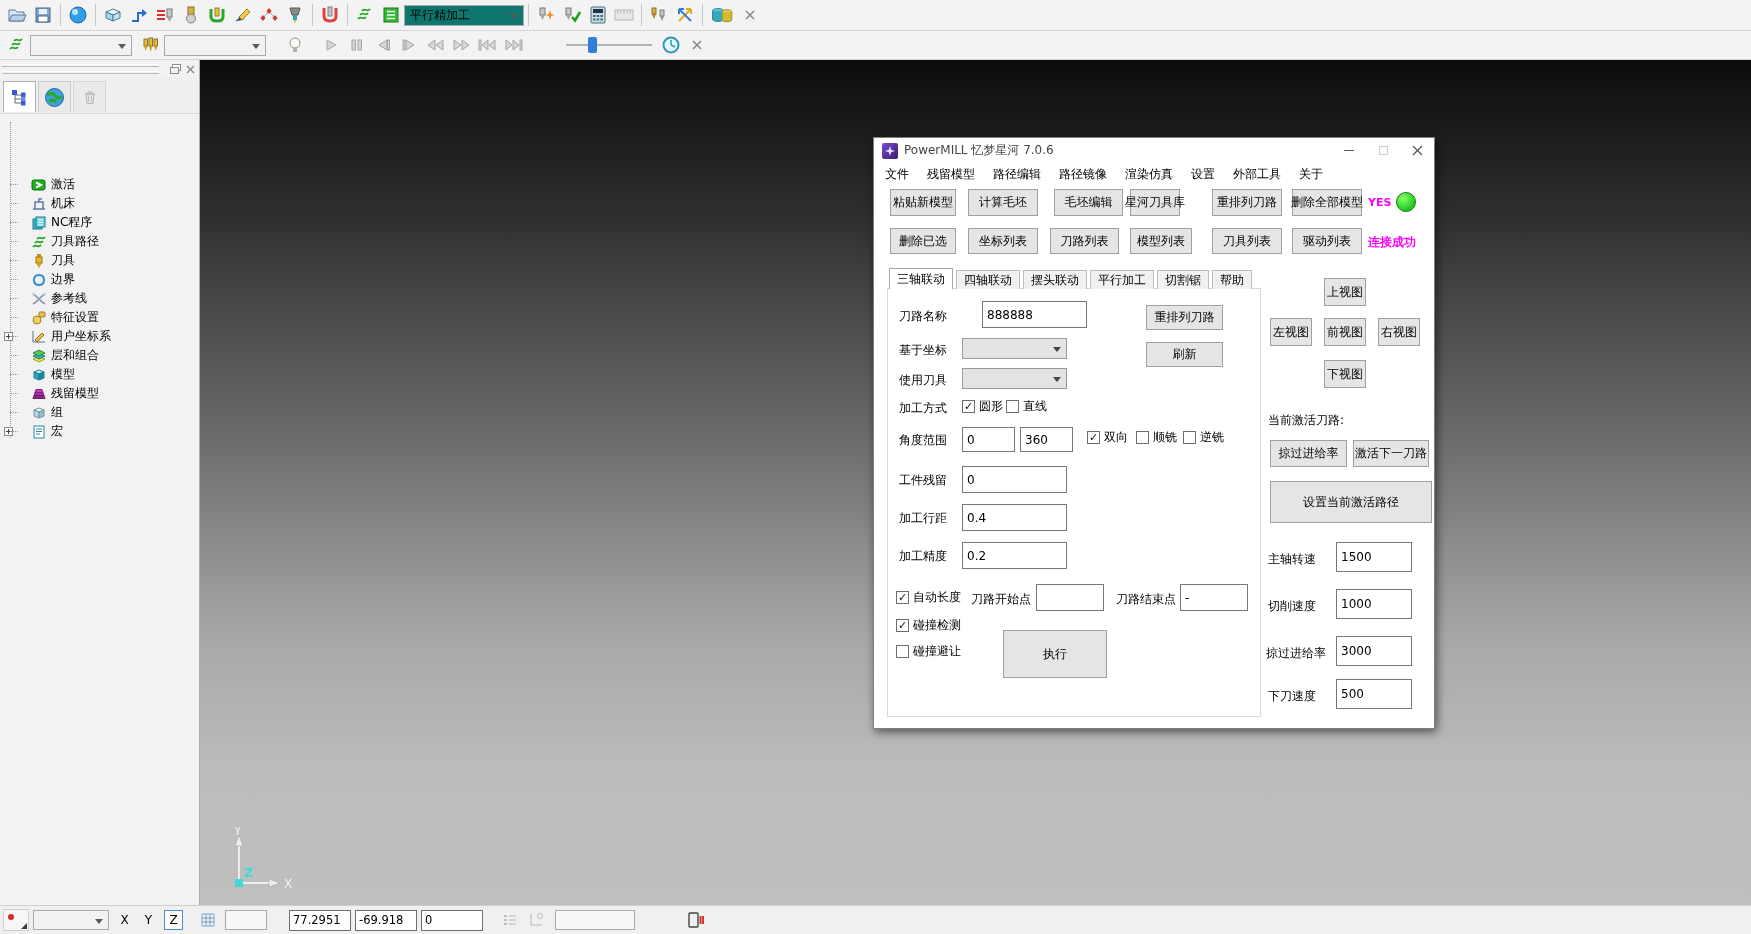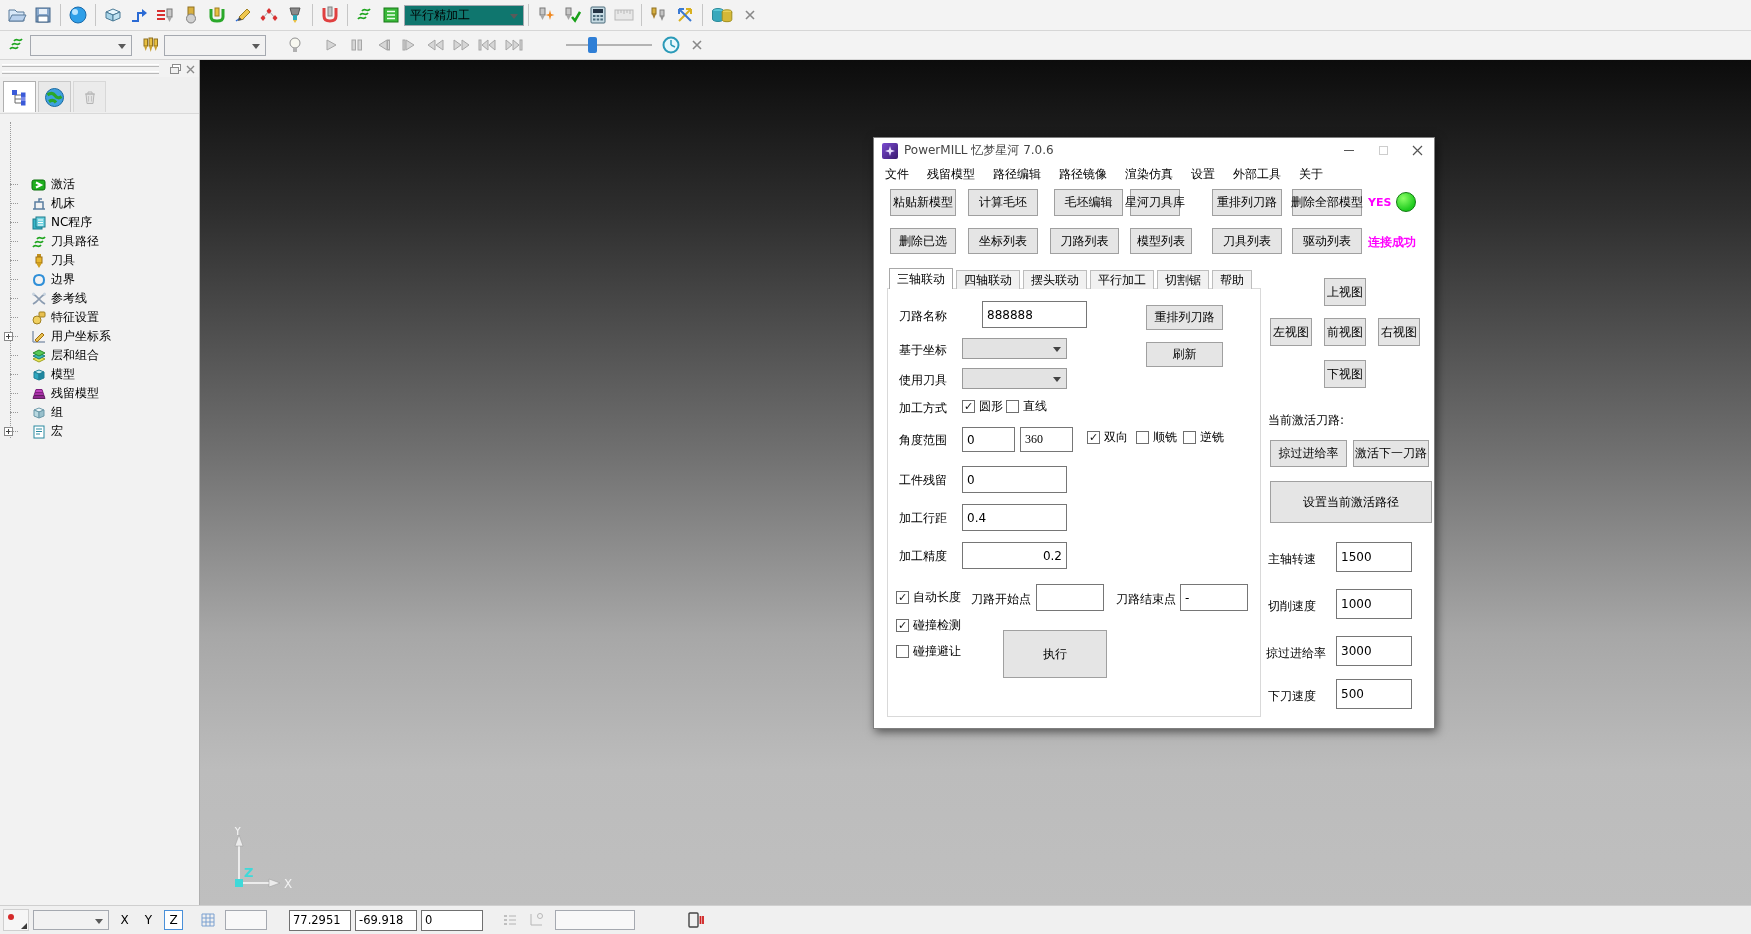--- a/index.html
+++ b/index.html
@@ -624,42 +624,42 @@
         <span class="box">✓</span>
         <span>圆形</span>
       </span>
     <span class="cb" style="left:132px;top:260px">
         <span class="box"></span>
         <span>直线</span>
       </span>
 
     <span class="lbl" style="left:25px;top:294px">角度范围</span>
     <input class="inp" style="left: 88px; top: 289px; width: 53px; height: 25px;" value="0">
-    <input class="inp" style="left: 146px; top: 289px; width: 53px; height: 25px; font-family: Liberation Serif, serif;" value="360">
+    <input class="inp" style="left: 146px; top: 289px; width: 53px; height: 25px;" value="360">
     <span class="cb" style="left:213px;top:291px">
         <span class="box">✓</span>
         <span>双向</span>
       </span>
     <span class="cb" style="left:262px;top:291px">
         <span class="box"></span>
         <span>顺铣</span>
       </span>
     <span class="cb" style="left:309px;top:291px">
         <span class="box"></span>
         <span>逆铣</span>
       </span>
 
     <span class="lbl" style="left:25px;top:334px">工件残留</span>
     <input class="inp" style="left: 88px; top: 328px; width: 105px; height: 27px;" value="0">
 
     <span class="lbl" style="left:25px;top:372px">加工行距</span>
     <input class="inp" style="left: 88px; top: 366px; width: 105px; height: 27px;" value="0.4">
 
     <span class="lbl" style="left:25px;top:410px">加工精度</span>
-    <input class="inp" style="left: 88px; top: 404px; width: 105px; height: 27px; text-align: right;" value="0.2">
+    <input class="inp" style="left: 88px; top: 404px; width: 105px; height: 27px;" value="0.2">
 
     <span class="cb" style="left:22px;top:451px">
         <span class="box">✓</span>
         <span>自动长度</span>
       </span>
     <span class="lbl" style="left:97px;top:453px">刀路开始点</span>
     <input class="inp" style="left: 162px; top: 446px; width: 68px; height: 27px;" value="">
     <span class="lbl" style="left:242px;top:453px">刀路结束点</span>
     <input class="inp" style="left: 306px; top: 446px; width: 68px; height: 27px;" value="-">
 

